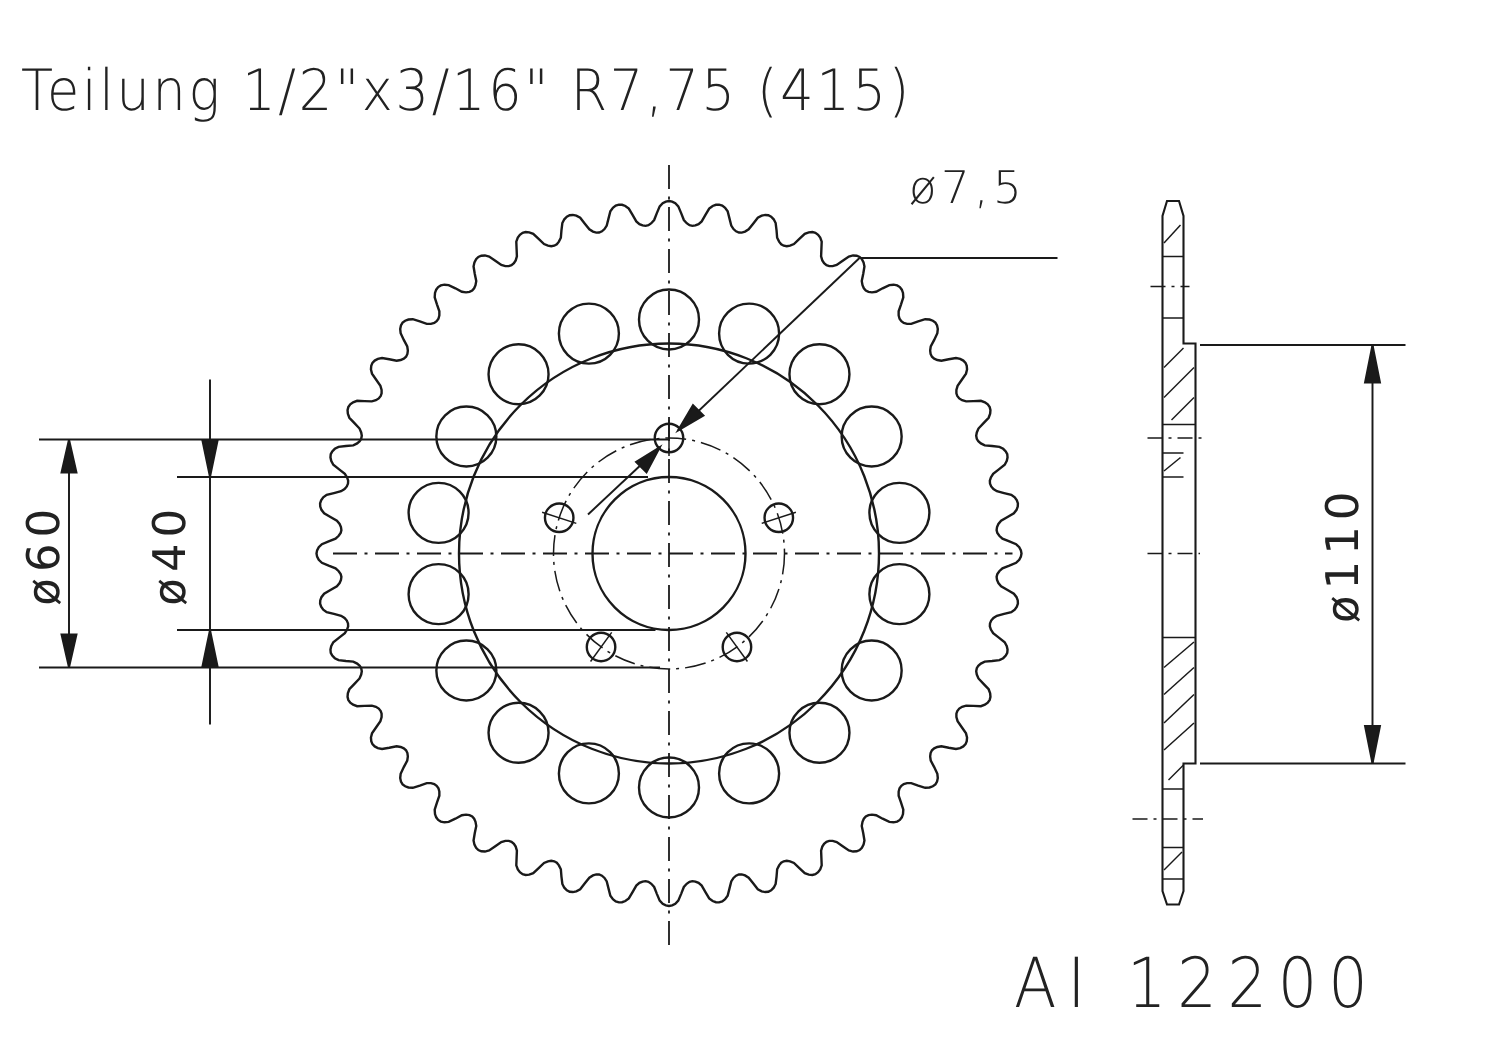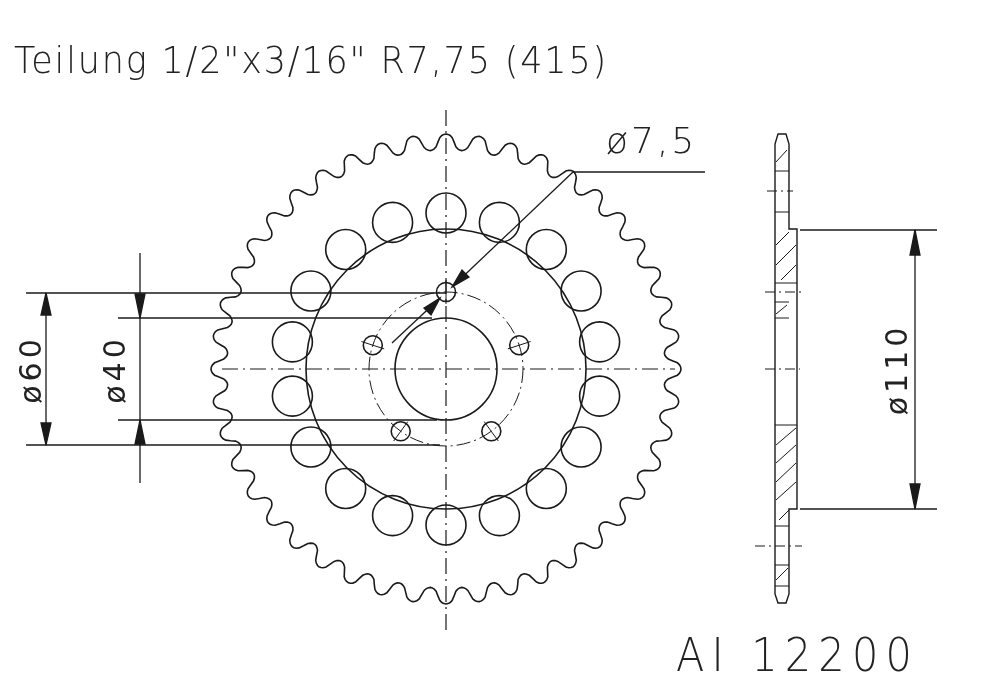--- a/index.html
+++ b/index.html
@@ -1,21 +1,21 @@
 <!DOCTYPE html>
 <html><head>
 <meta charset="utf-8">
 <style>
   html, body { margin: 0; padding: 0; background: #ffffff; }
   body { width: 990px; height: 700px; position: relative; overflow: hidden; font-family: "DejaVu Sans", sans-serif; }
   #drawing { position: absolute; left: 0; top: 0; width: 990px; height: 700px; }
   .lbl { position: absolute; color: #222; font-family: "DejaVu Sans", sans-serif; font-weight: 200; white-space: nowrap; letter-spacing: 1px; }
   #title { left: 14px; top: 38px; font-size: 38px; letter-spacing: 2px; transform: scaleX(0.92); transform-origin: left top; }
   #partno { left: 676px; top: 628px; font-size: 46px; letter-spacing: 8px; transform: scaleX(0.9); transform-origin: left top; }
-  #d75 { left: 606px; top: 120px; font-size: 36px; letter-spacing: 3px; }
+  #d75 { left: 606px; top: 108px; font-size: 30px; letter-spacing: 3px; }
   .vlabel { position: absolute; font-size: 30px; color:#222; letter-spacing: 4px; transform-origin: center center; transform: rotate(-90deg); white-space: nowrap; font-family: "DejaVu Sans", sans-serif; }
   #d60 { left: -10px; top: 352px; width: 80px; text-align:center; }
   #d40 { left: 74px; top: 352px; width: 80px; text-align:center; }
   #d110 { left: 846px; top: 352px; width: 100px; text-align:center; }
 </style>
 </head>
 <body>
 
 <svg id="drawing" width="990" height="700" viewBox="0 0 990 700" xmlns="http://www.w3.org/2000/svg">
   <g id="front" fill="none" stroke="#1a1a1a" stroke-width="1.6">

